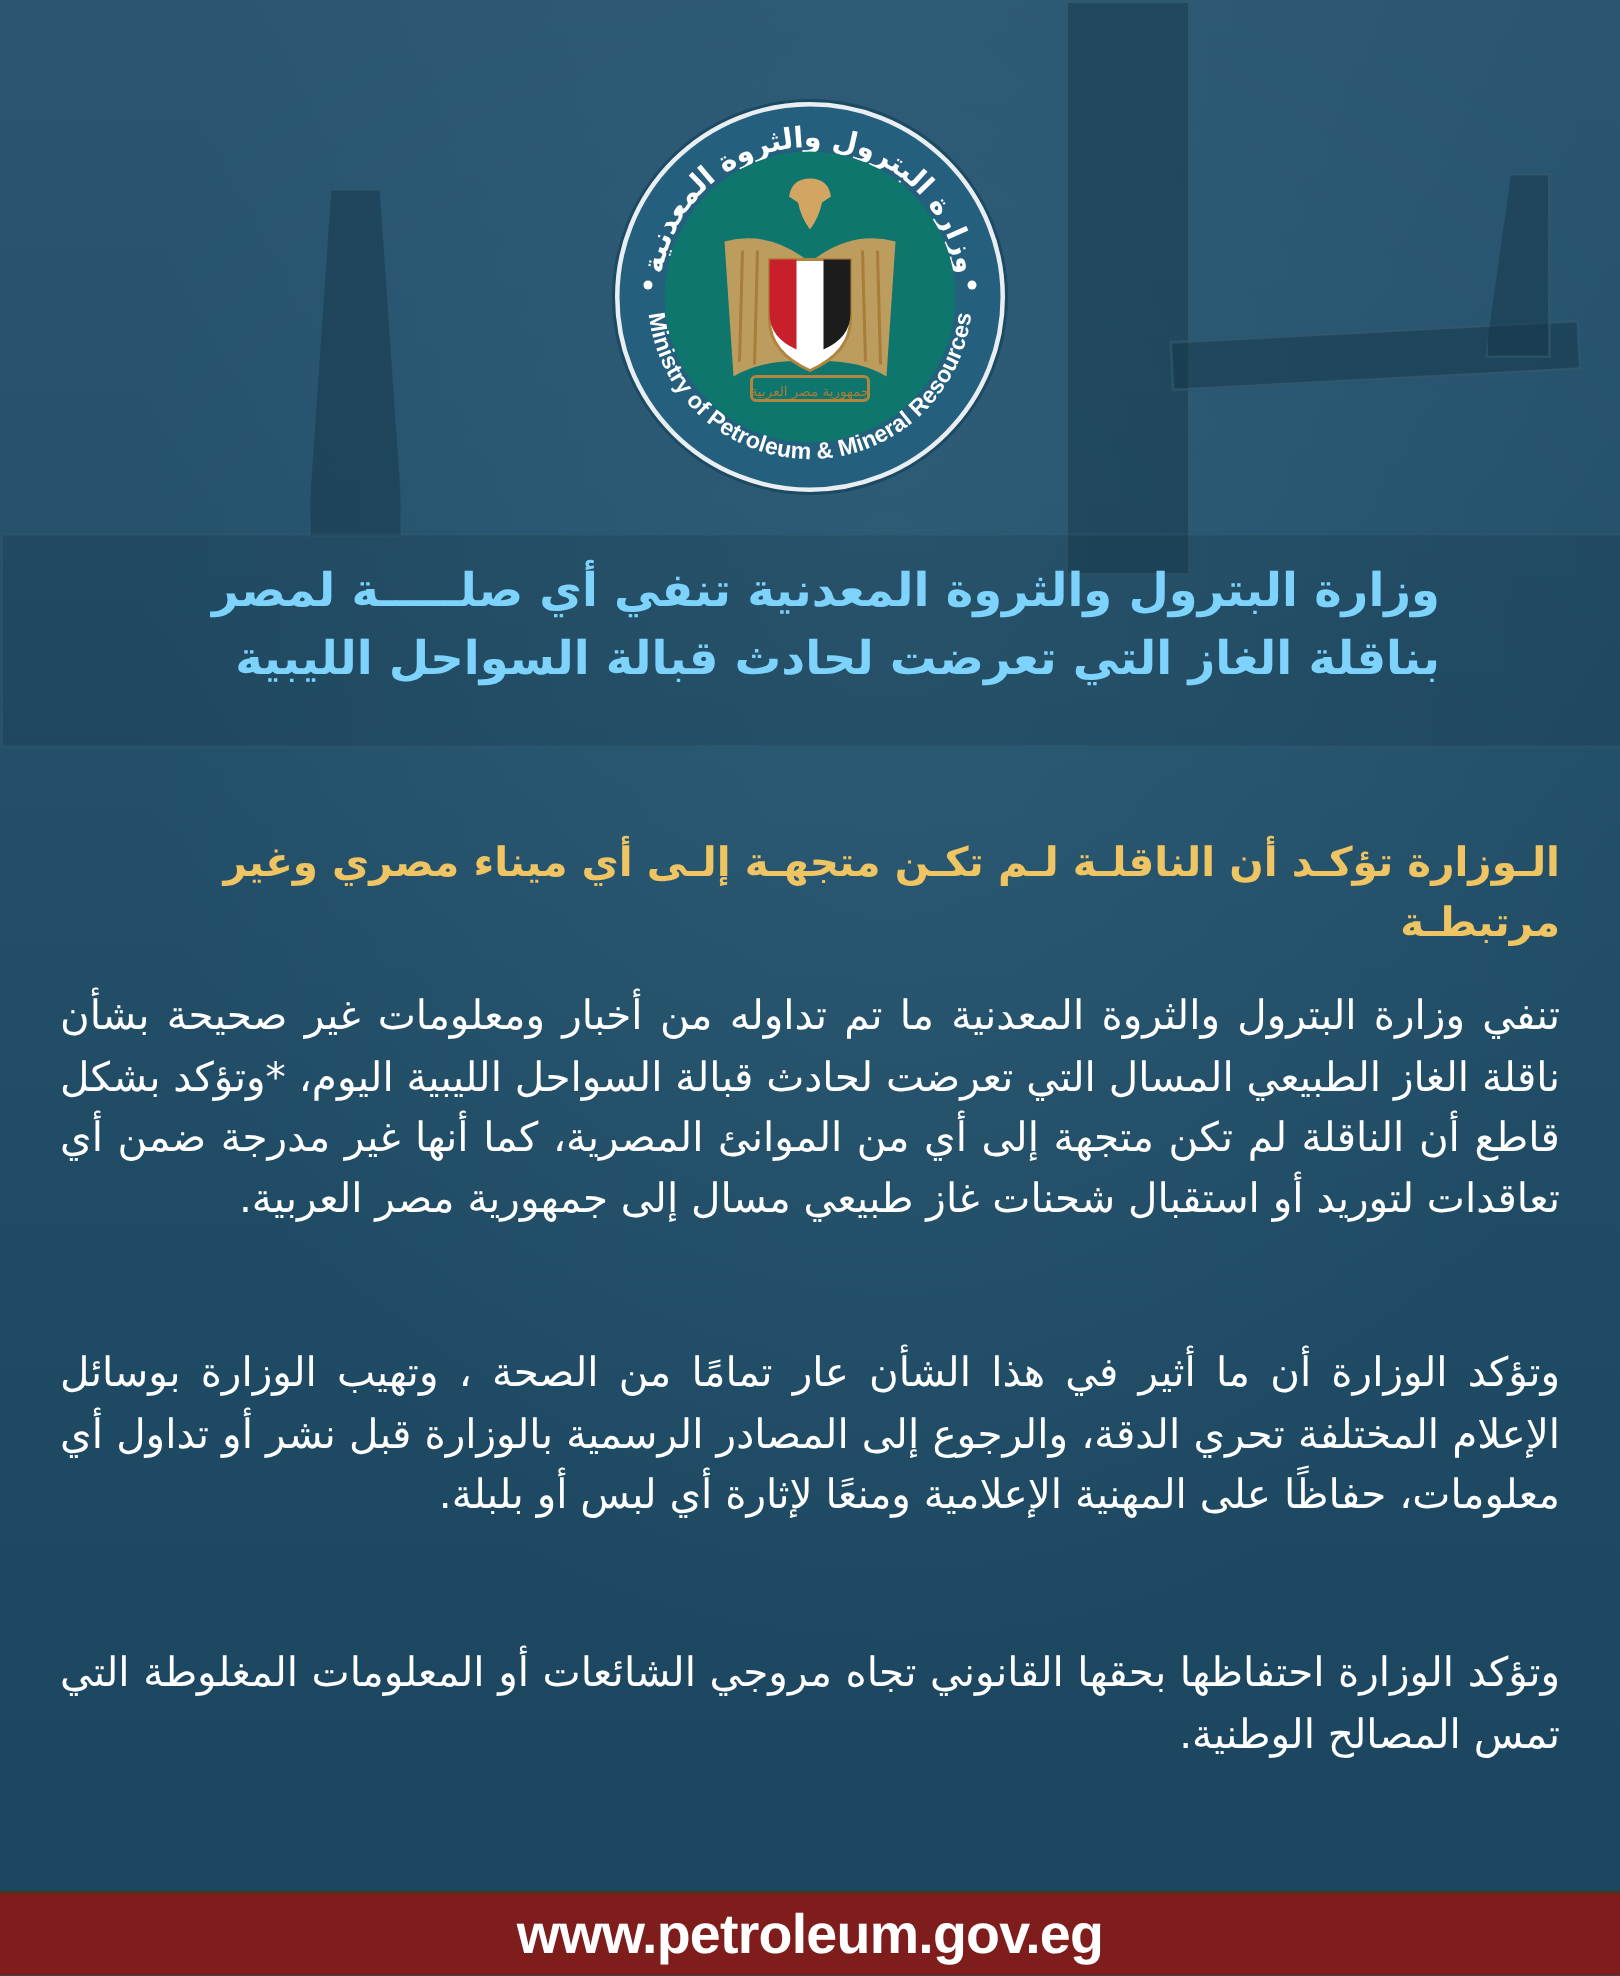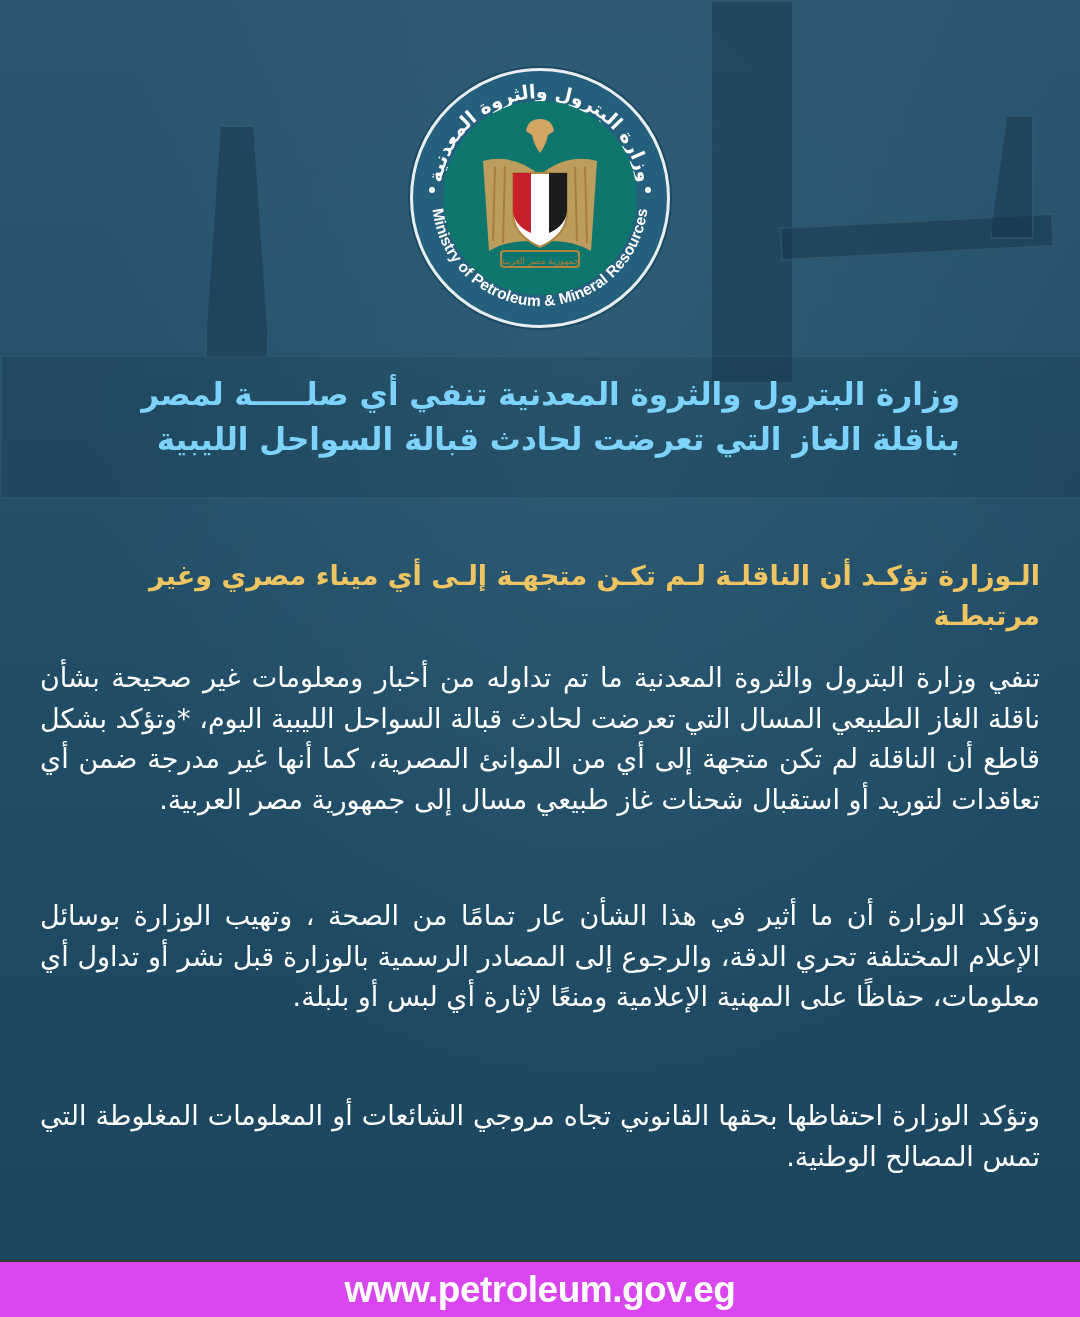--- a/index.html
+++ b/index.html
@@ -46,21 +46,21 @@
     .para {
       position: absolute; right: 40px; width: 1000px;
       direction: rtl; text-align: justify; text-align-last: right;
       color: #ffffff; font-weight: normal; font-size: 27px; line-height: 40.5px;
     }
     .p1 { top: 658px; }
     .p2 { top: 896px; margin-left: 30px; }
     .p3 { top: 1096px; }
     .footer {
       position: absolute; left: 0; right: 0; bottom: 0; height: 55px;
-      background: #d946ef;
+      background: #7f1d1d;
       border-top: 2px solid #2e3f33;
       display: flex; align-items: center; justify-content: center;
     }
     .url {
       color: #ffffff; font-family: "Liberation Sans", sans-serif;
       font-size: 37px; font-weight: bold; letter-spacing: -0.5px;
     }
   </style>
 </head>
 <body>

